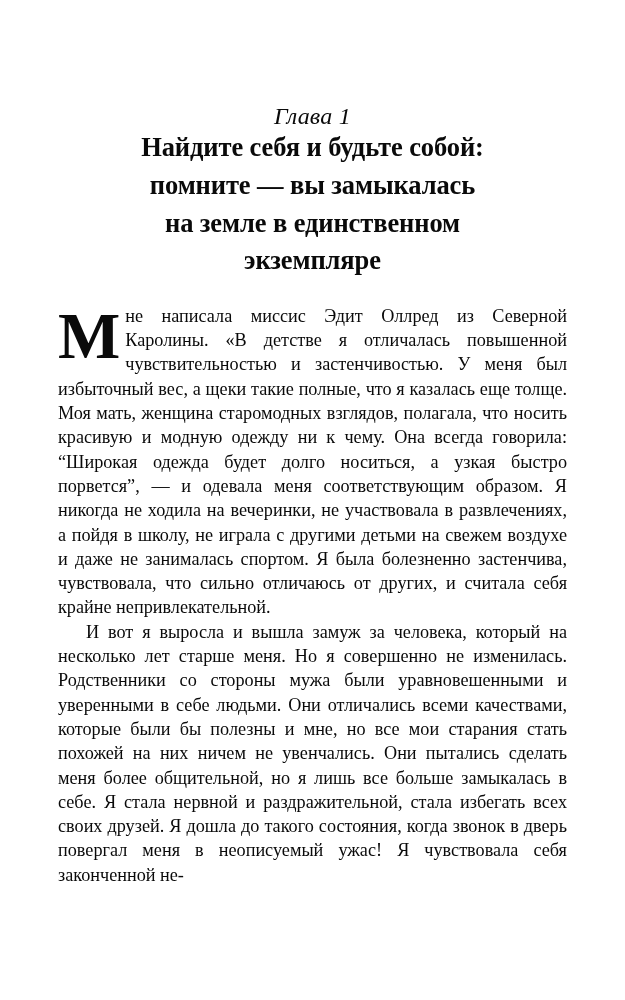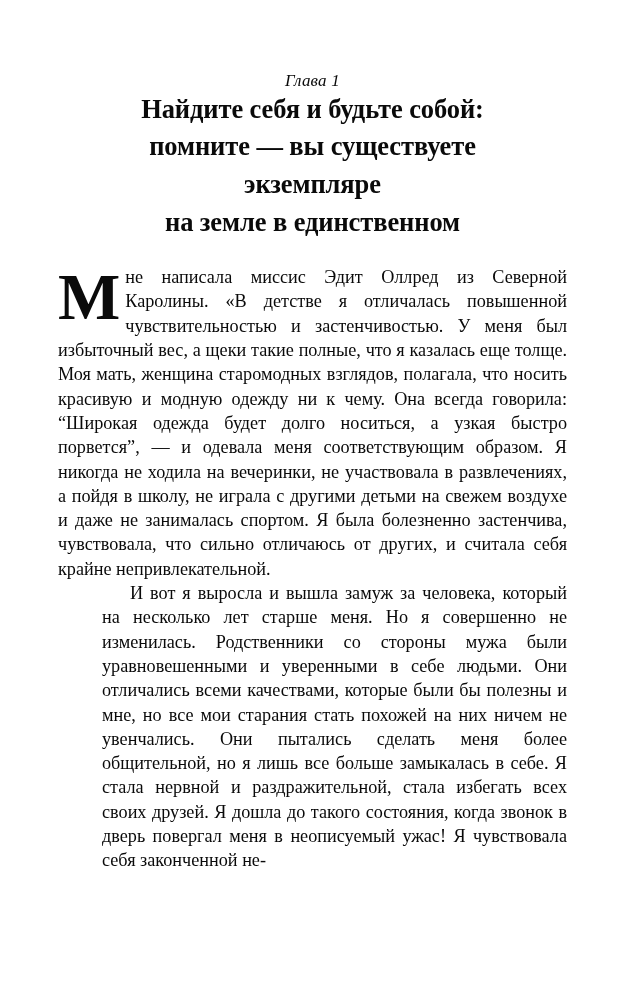--- a/index.html
+++ b/index.html
@@ -16,24 +16,24 @@
   }
   .page {
     position: relative;
     width: 625px;
     height: 1000px;
     box-sizing: border-box;
     padding: 0 58px;
     background: #ffffff;
   }
   .chapter-label {
-    margin-top: 72px;
+    margin-top: 103px;
     text-align: center;
     font-style: italic;
-    font-size: 17px;
+    font-size: 24px;
     letter-spacing: 0.2px;
     line-height: 1.1;
   }
   .chapter-title {
     text-align: center;
     font-weight: bold;
     font-size: 26.5px;
     line-height: 1.42;
     letter-spacing: -0.1px;
   }
@@ -59,35 +59,34 @@
   .dropcap {
     float: left;
     font-size: 66px;
     line-height: 0.84;
     font-weight: bold;
     padding: 2px 5px 0 0;
     margin-top: 2px;
   }
   .para + .para {
     margin-top: 0;
-    margin-left: 44px;
   }
 </style>
 </head>
 <body>
 
 <div class="page">
 
   <div class="chapter-label">Глава 1</div>
 
   <div class="chapter-title">
     <span class="line">Найдите себя и будьте собой:</span>
-    <span class="line">помните — вы существуете</span>
+    <span class="line">помните — вы замыкалась</span>
+    <span class="line">на земле в единственном</span>
     <span class="line">экземпляре</span>
-    <span class="line">на земле в единственном</span>
   </div>
 
   <div class="body-text">
     <p class="para first">
       <span class="dropcap">М</span><span>не написала миссис Эдит Оллред из Северной Каролины. «В детстве я отличалась повышенной чувствительностью и застенчивостью. У меня был избыточный вес, а щеки такие полные, что я казалась еще толще. Моя мать, женщина старомодных взглядов, полагала, что носить красивую и модную одежду ни к чему. Она всегда говорила: “Широкая одежда будет долго носиться, а узкая быстро порвется”, — и одевала меня соответствующим образом. Я никогда не ходила на вечеринки, не участвовала в развлечениях, а пойдя в школу, не играла с другими детьми на свежем воздухе и даже не занималась спортом. Я была болезненно застенчива, чувствовала, что сильно отличаюсь от других, и считала себя крайне непривлекательной.</span>
     </p>
     <p class="para">
       <span>И вот я выросла и вышла замуж за человека, который на несколько лет старше меня. Но я совершенно не изменилась. Родственники со стороны мужа были уравновешенными и уверенными в себе людьми. Они отличались всеми качествами, которые были бы полезны и мне, но все мои старания стать похожей на них ничем не увенчались. Они пытались сделать меня более общительной, но я лишь все больше замыкалась в себе. Я стала нервной и раздражительной, стала избегать всех своих друзей. Я дошла до такого состояния, когда звонок в дверь повергал меня в неописуемый ужас! Я чувствовала себя законченной не-</span>
     </p>
   </div>

